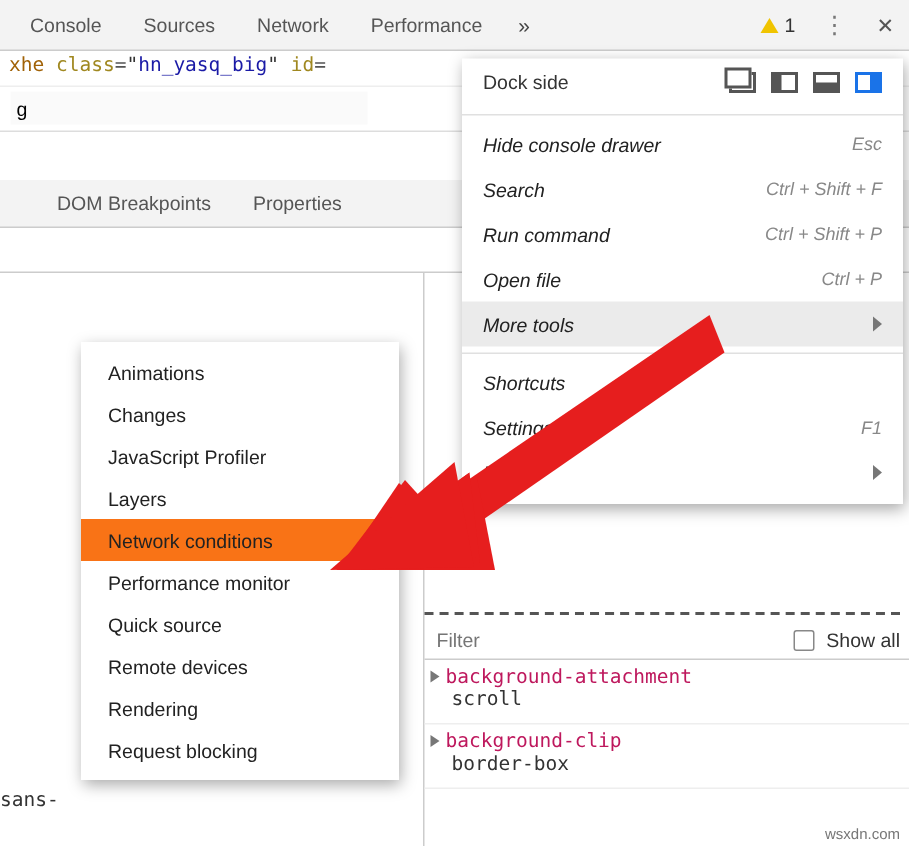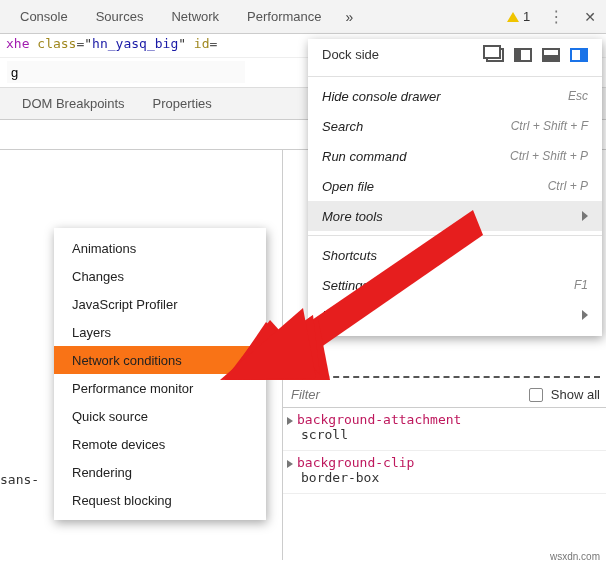--- a/index.html
+++ b/index.html
@@ -74,23 +74,24 @@
     border: 1px solid #fff;
     background: #fafafa;
   }
 
   
   .subtabs {
     display: flex;
     align-items: center;
     height: 32px;
     border-bottom: 1px solid #ccc;
-    padding-left: 8px;
+    padding-left: 24px;
     color: #555;
     background: #f3f3f3;
+    margin-top: 32px;
   }
   .subtab { padding: 0 14px; cursor: pointer; }
 
   
   .styles-toolbar {
     display: flex;
     justify-content: flex-end;
     align-items: center;
     height: 30px;
     border-bottom: 1px solid #ccc;
@@ -133,21 +134,20 @@
     display: flex; align-items: center; gap: 8px;
     height: 26px;
     border-bottom: 1px solid #ccc;
     padding: 0 6px;
     color: #888;
     font-family: 'Segoe UI', Arial, sans-serif;
   }
   .filter-row input {
     flex: 1; border: none; outline: none;
     font-size: 13px; color: #888;
-    font-style: italic;
   }
   .checkbox {
     width: 14px; height: 14px; border: 1px solid #888; border-radius:2px;
   }
   .prop-row { padding: 4px 4px 8px 4px; border-bottom: 1px solid #eee; }
   .caret {
     display: inline-block; width: 0; height: 0;
     border-top: 4px solid transparent;
     border-bottom: 4px solid transparent;
     border-left: 6px solid #777;
@@ -157,21 +157,21 @@
   .prop-val { color: #333; padding-left: 14px; display: block; }
 
   
   .dashed {
     position: absolute; left: 283px; right: 6px; top: 226px;
     border-top: 2px dashed #555;
   }
 
   
   .sans-frag {
-    position: absolute; left: 0; top: 322px;
+    position: absolute; left: 0; top: 344px;
     font-family: Consolas, monospace; font-size: 13px;
     color: #333;
   }
 
   
   .main-menu {
     position: absolute;
     top: 39px; right: 4px;
     width: 294px;
     background: #fff;
@@ -255,21 +255,21 @@
   <div class="spacer"></div>
   <div class="warn">
     <div class="warn-tri"></div>
     <span>1</span>
   </div>
   <div class="kebab">⋮</div>
   <div class="close">✕</div>
 </div>
 
 <div class="code-row">
-  <span style="color:#a21caf">xhe </span>
+  <span style="color:#a16207">xhe </span>
   <span class="tok-attr">class</span><span class="tok-punc">=</span>"<span class="tok-str">hn_yasq_big</span>"<span> </span>
   <span class="tok-attr">id</span><span class="tok-punc">=</span>
 </div>
 
 <div class="input-strip">
   <input value="g" style="">
 </div>
 
 <div class="subtabs">
   <div class="subtab">DOM Breakpoints</div>

